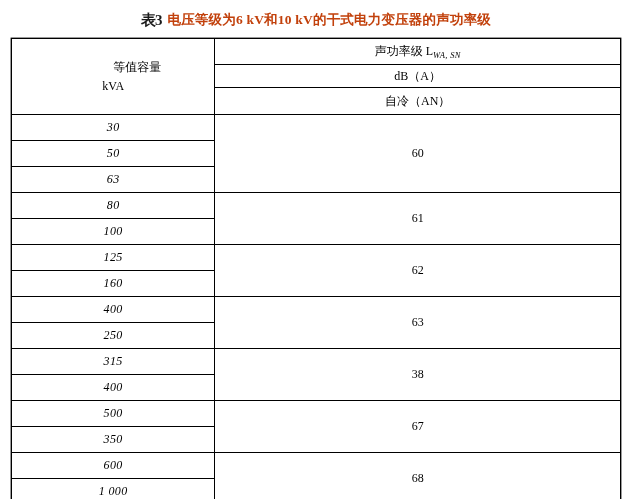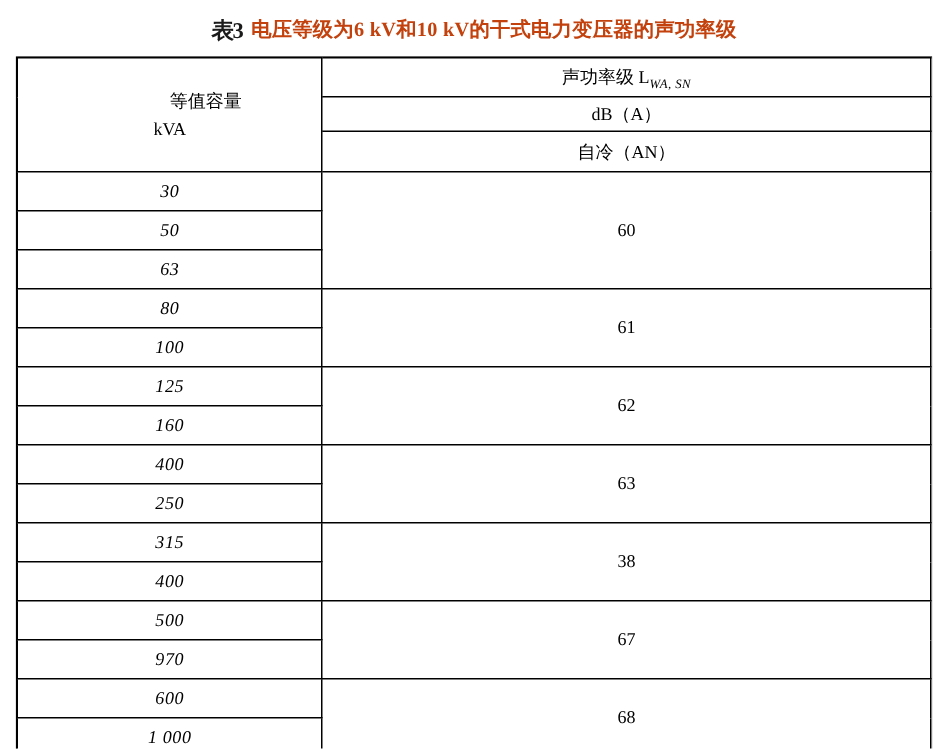--- a/index.html
+++ b/index.html
@@ -170,21 +170,21 @@
       </tr>
       <tr>
         <td class="cap-cell">400</td>
       </tr>
 
       <tr>
         <td class="cap-cell">500</td>
         <td class="val-cell" rowspan="2">67</td>
       </tr>
       <tr>
-        <td class="cap-cell">970</td>
+        <td class="cap-cell">350</td>
       </tr>
 
       <tr>
         <td class="cap-cell">600</td>
         <td class="val-cell" rowspan="2">68</td>
       </tr>
       <tr>
         <td class="cap-cell">1 000</td>
       </tr>
 

